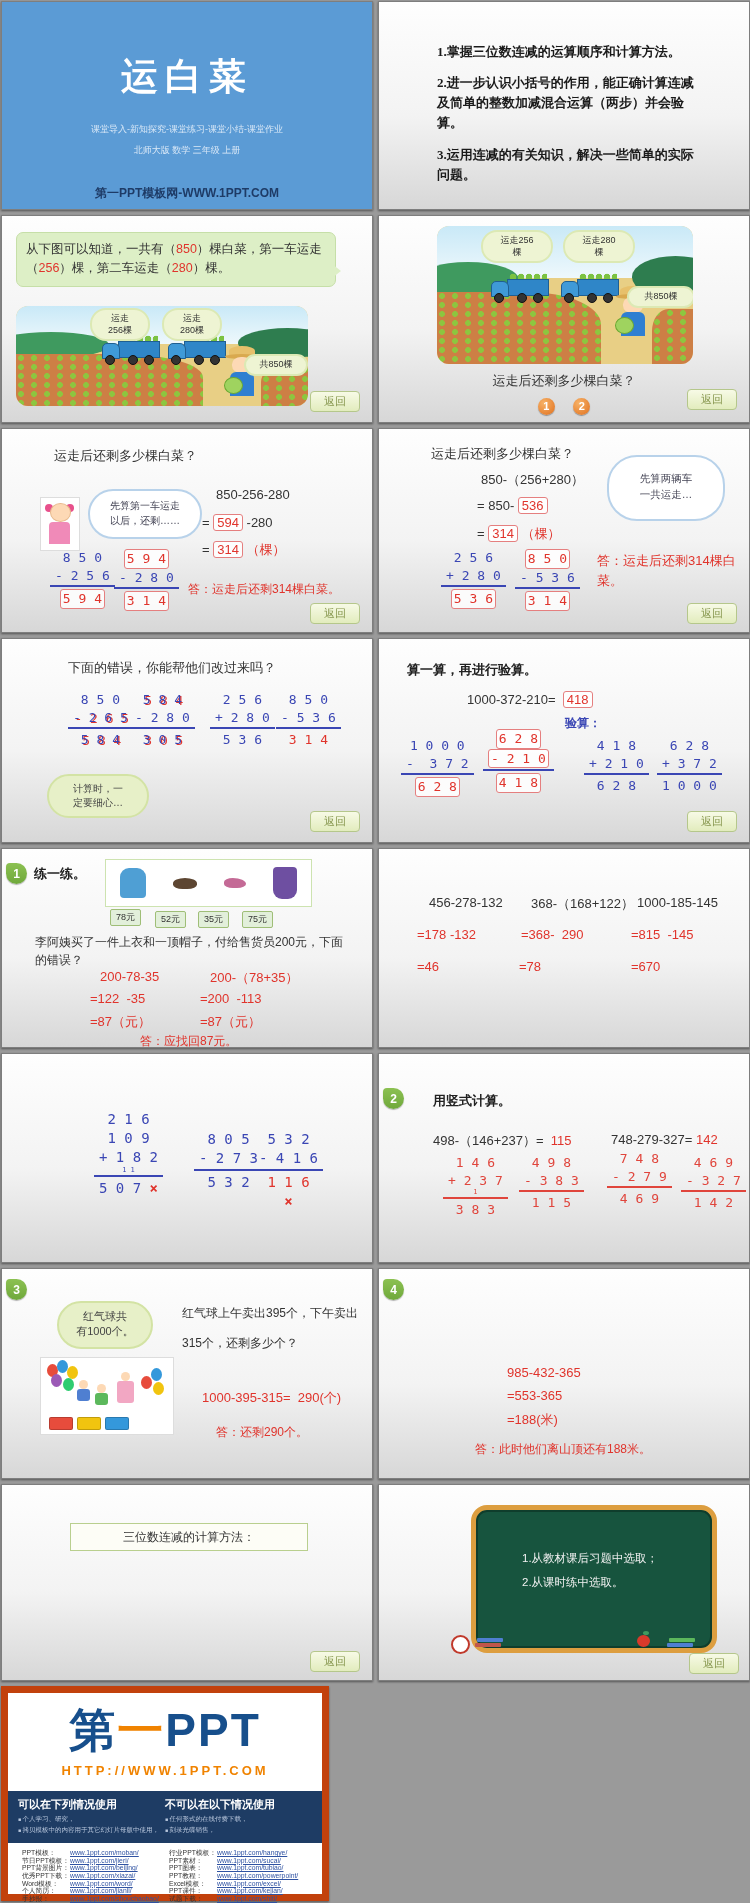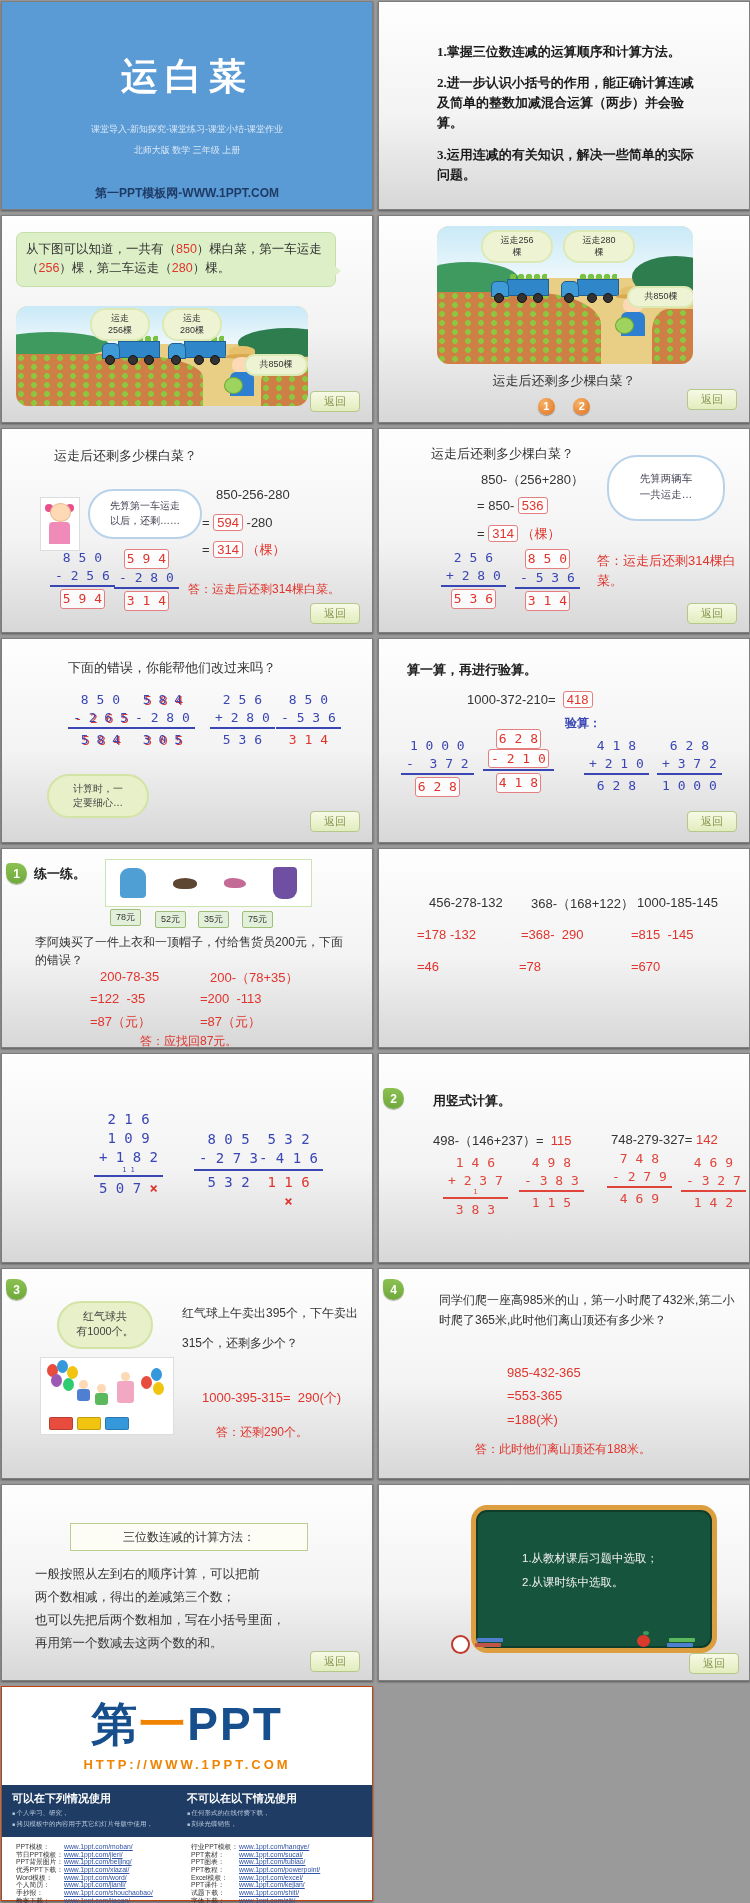--- a/index.html
+++ b/index.html
@@ -98,21 +98,21 @@
   .sbox{position:absolute;background:#fdfdf6;border:1px solid #b9cf8e;text-align:center;font-size:12px;color:#333;}
   .para{position:absolute;font-size:12.5px;color:#333;line-height:23px;}
   
   .board{position:absolute;background:#17543e;border:5px solid #dd9e3f;border-radius:16px;box-shadow:inset 0 0 0 2px #0f3d2c;}
   .board-line{color:#f2f2f2;font-size:11.5px;line-height:24px;}
   .clockd{position:absolute;width:15px;height:15px;border-radius:50%;background:#fff;border:2px solid #c0392b;}
   .appled{position:absolute;width:13px;height:12px;border-radius:50%;background:#d93a2b;}
   .leafd{position:absolute;width:6px;height:4px;background:#3f9a5f;border-radius:50%;}
   .bookd{position:absolute;width:26px;height:4px;border-radius:1px;}
   
-  .footer-card{position:relative;width:372px;height:215px;background:#fff;border:1px solid #c2410c;
+  .footer-card{position:relative;width:328px;height:215px;background:#fff;border:7px solid #c2410c;
                box-shadow:0 1px 2px rgba(0,0,0,.45);box-sizing:border-box;margin-bottom:5px;}
   .logo-row{position:absolute;top:14px;left:0;right:0;text-align:center;font-size:46px;font-weight:bold;color:#174f8c;letter-spacing:2px;line-height:1;}
   .logo-dash{color:#f08300;}
   .logo-url{position:absolute;top:70px;left:0;right:0;text-align:center;color:#f08300;font-size:13px;font-weight:bold;letter-spacing:3px;}
   .navy{position:absolute;top:98px;left:0;right:0;height:52px;background:#1e3c64;display:flex;box-sizing:border-box;padding:6px 10px;}
   .n-col{width:50%;}
   .n-title{font-size:11px;font-weight:bold;color:#fff;margin-bottom:3px;}
   .navy ul{margin:0;padding:0;list-style:none;}
   .navy li{font-size:6.5px;color:#b9c7dd;margin-bottom:2px;}
   .navy li::before{content:"■ ";font-size:5px;}
@@ -311,26 +311,20 @@
         <span class="crate" style="left:64px;background:#3498db;"></span>
       </div>
       <div class="abs t12" style="left:180px;top:36px;">红气球上午卖出395个，下午卖出</div>
       <div class="abs t12" style="left:180px;top:66px;">315个，还剩多少个？</div>
       <div class="abs red-t" style="left:200px;top:120px;white-space:pre;">1000-395-315=  290(个)</div>
       <div class="abs red-s" style="left:214px;top:155px;">答：还剩290个。</div>
     </section>
 
     <section class="slide" style="height:197px">
       <div class="sbox" style="left:68px;top:38px;width:236px;height:26px;line-height:26px;">三位数连减的计算方法：</div>
-      <div class="para" style="left:33px;top:78px;">
-        <div>一般按照从左到右的顺序计算，可以把前</div>
-        <div>两个数相减，得出的差减第三个数；</div>
-        <div>也可以先把后两个数相加，写在小括号里面，</div>
-        <div>再用第一个数减去这两个数的和。</div>
-      </div>
       <button class="back" style="right:12px;bottom:8px;">返回</button>
     </section>
 
     <section class="footer-card">
       <div class="logo-row">
         <span>第</span><span class="logo-dash">一</span><span>PPT</span>
       </div>
       <div class="logo-url">HTTP://WWW.1PPT.COM</div>
       <div class="navy">
         <div class="n-col">
@@ -525,21 +519,20 @@
       </div>
       <div class="vc red" style="left:302px;top:100px;">
         <div class="ln">4 6 9</div>
         <div class="ln">- 3 2 7</div>
         <div class="ln sum">1 4 2</div>
       </div>
     </section>
 
     <section class="slide" style="height:211px">
       <div class="gbadge" style="left:4px;top:10px;">4</div>
-      <div class="abs t12" style="left:60px;top:22px;width:296px;line-height:1.65;">同学们爬一座高985米的山，第一小时爬了432米,第二小时爬了365米,此时他们离山顶还有多少米？</div>
       <div class="abs red-t" style="left:128px;top:96px;">985-432-365</div>
       <div class="abs red-t" style="left:128px;top:119px;">=553-365</div>
       <div class="abs red-t" style="left:128px;top:142px;">=188(米)</div>
       <div class="abs red-s" style="left:96px;top:172px;">答：此时他们离山顶还有188米。</div>
     </section>
 
     <section class="slide" style="height:197px">
       <div class="board" style="left:92px;top:20px;width:236px;height:138px;">
         <div class="abs" style="left:46px;top:36px;">
           <div class="board-line">1.从教材课后习题中选取；</div>

